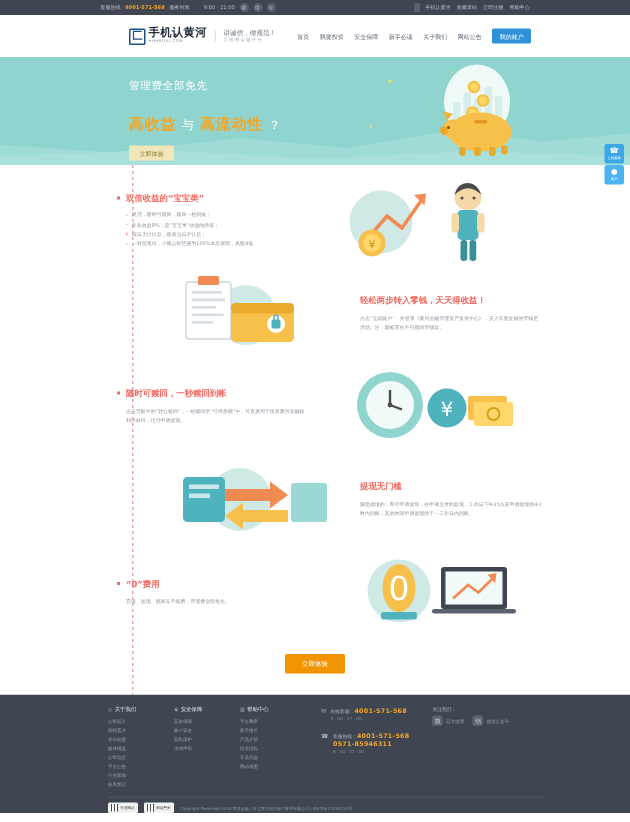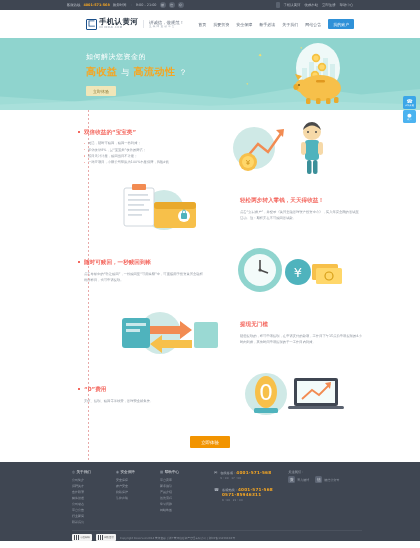--- a/index.html
+++ b/index.html
@@ -66,21 +66,21 @@
     background:#9fdcd6;
     clip-path: polygon(0 55%, 18% 72%, 38% 40%, 55% 62%, 72% 22%, 86% 48%, 100% 30%, 100% 100%, 0 100%);
   }
   .hero .wave2 {
     position:absolute; left:0; right:0; bottom:0; height:14px;
     background:#a9e0db;
     clip-path: polygon(0 60%, 25% 30%, 50% 70%, 75% 35%, 100% 60%, 100% 100%, 0 100%);
   }
   .hero-copy { position:absolute; left:86px; top:14px; z-index:4; }
   .hc-1 { font-size:7px; color:#ffffff; letter-spacing:.5px; }
-  .hc-2 { font-size:10px; color:#ffffff; letter-spacing:.5px; margin-top:3px; }
+  .hc-2 { font-size:10px; color:#ffffff; letter-spacing:.5px; margin-top:14px; }
   .hc-2 .orange { color:#f5a623; font-weight:bold; }
   .hc-2 .white  { color:#ffffff; font-size:8px; }
   .hero-btn {
     margin-top:7px; display:inline-block; background:#f0e6b8; color:#8a7a3a;
     font-size:4px; padding:2.5px 7px; border-radius:1px; cursor:pointer;
   }
   
   .piggy-wrap { position:absolute; right:58px; top:4px; width:84px; height:66px; z-index:3;}
   .sparkle { position:absolute; color:#ffe066; font-size:5px; }
 
@@ -245,21 +245,21 @@
       <circle cx="21" cy="43" r="1" fill="#7a5a12"></circle>
       <rect x="28" y="56" width="4.5" height="6" rx="1.6" fill="#e9a92b"></rect>
       <rect x="38" y="56" width="4.5" height="6" rx="1.6" fill="#e9a92b"></rect>
       <rect x="48" y="56" width="4.5" height="6" rx="1.6" fill="#e9a92b"></rect>
       <rect x="56" y="55" width="4.5" height="6" rx="1.6" fill="#e9a92b"></rect>
       <rect x="38" y="38" width="9" height="2.4" rx="1.2" fill="#e0981f"></rect>
     </svg>
   </div>
 
   <div class="hero-copy">
-    <div class="hc-1">如何解决您资金的</div>
+    <div class="hc-1">管理费全部免先</div>
     <div class="hc-2">
       <span class="orange">高收益</span>
       <span class="white">与</span>
       <span class="orange">高流动性</span>
       <span class="white">？</span>
     </div>
     <div class="hero-btn">立即体验</div>
   </div>
 </div>
 

